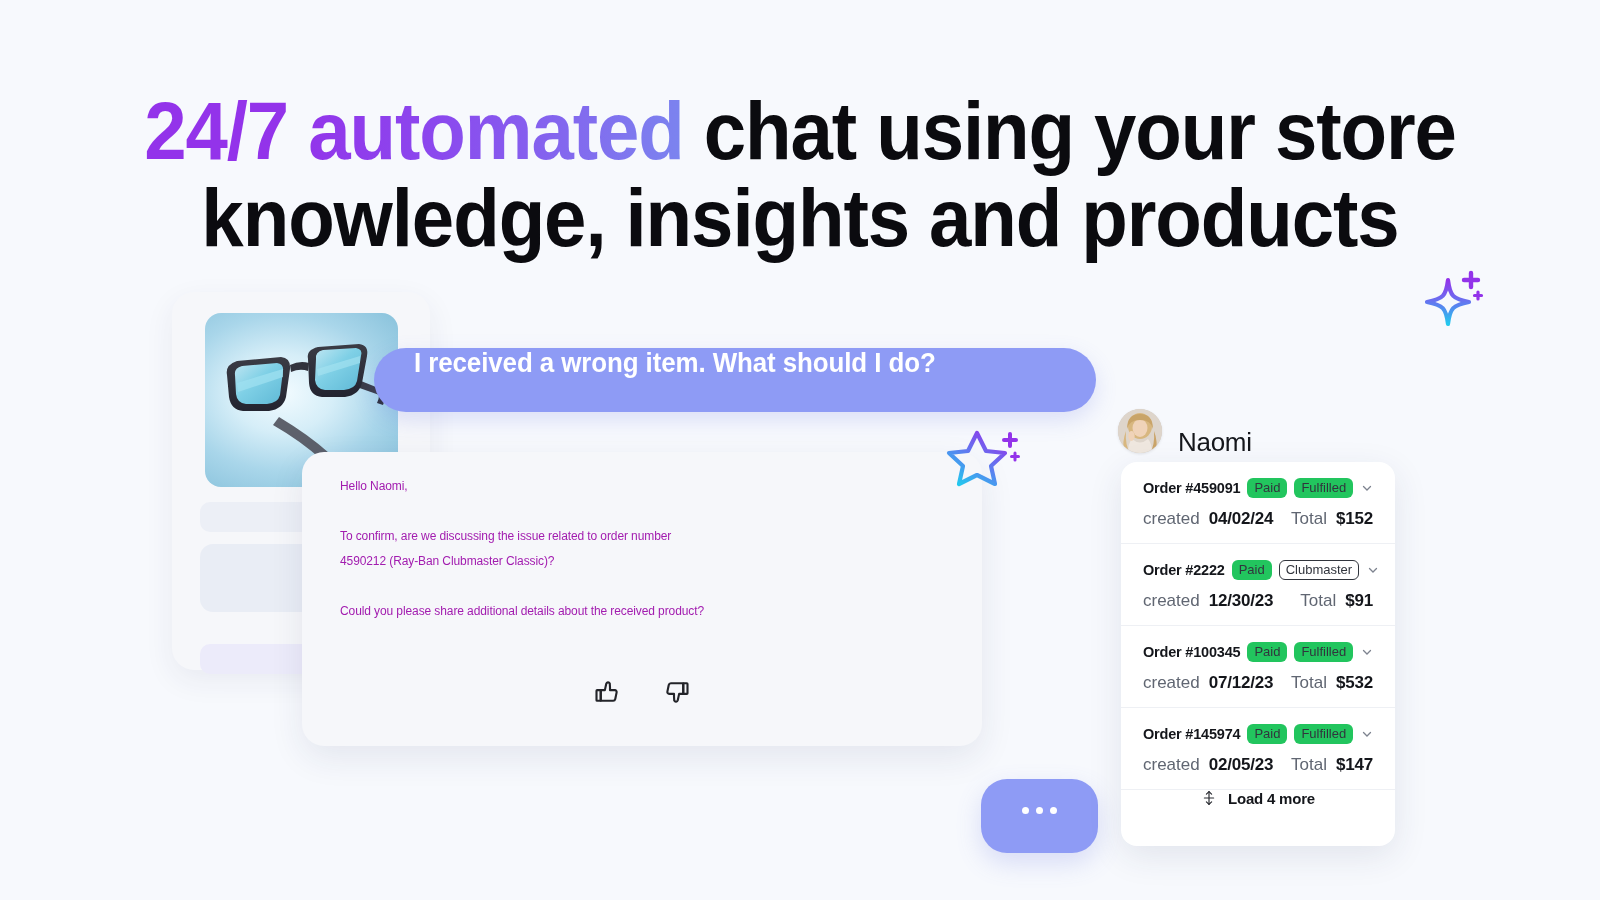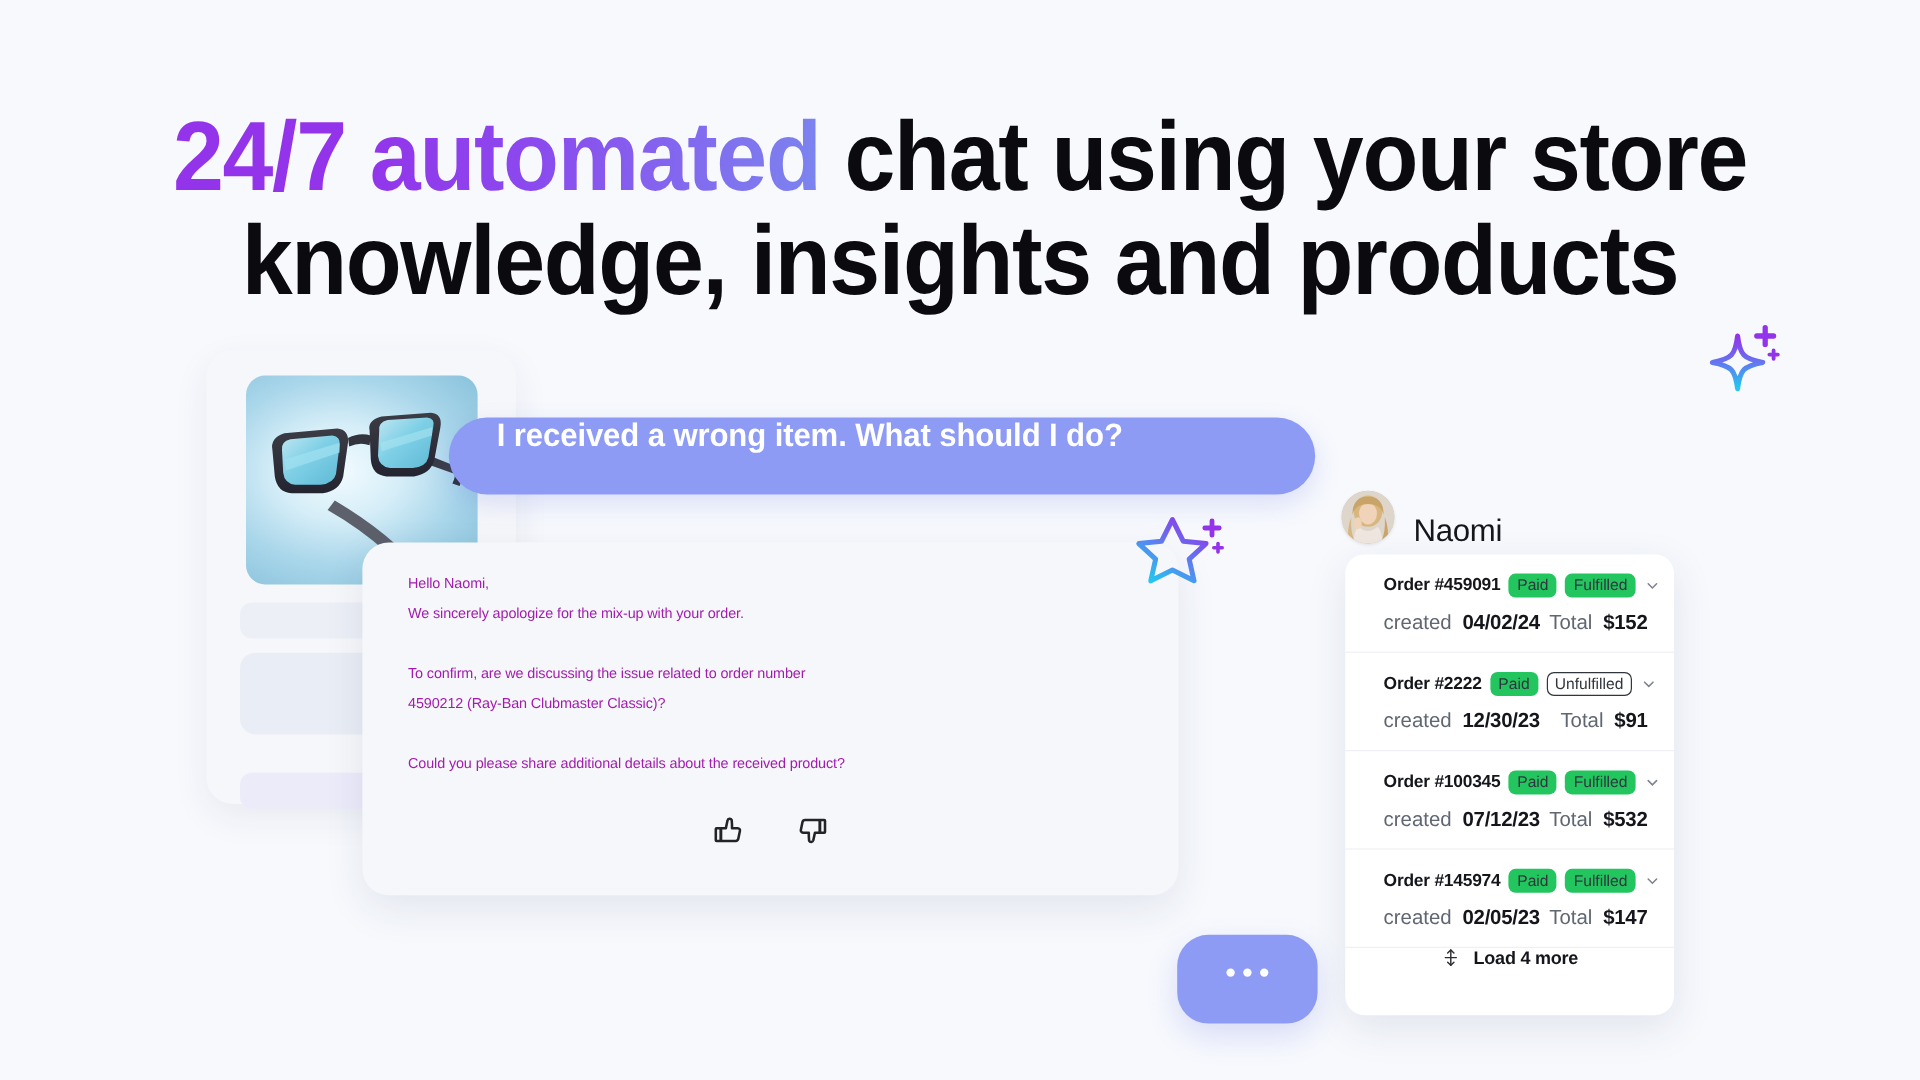--- a/index.html
+++ b/index.html
@@ -123,21 +123,21 @@
 
   
   .orders {
     position:absolute; left:1121px; top:462px;
     width:274px; height:384px;
     background:#ffffff;
     border-radius:16px;
     box-shadow:0 10px 34px rgba(38,48,84,.10);
     overflow:hidden;
   }
-  .order-row { padding:16px 22px 14px 32px; border-bottom:1px solid #eef0f4; }
+  .order-row { padding:16px 22px 14px 22px; border-bottom:1px solid #eef0f4; }
   .order-top { display:flex; align-items:center; gap:7px; }
   .order-id { font-size:14.5px; font-weight:bold; color:#14161b; letter-spacing:-0.2px; white-space:nowrap;}
   .badge {
     font-size:13px; color:#31353d; padding:2px 7px 3px 7px; border-radius:6px;
     background:#22c55e; white-space:nowrap;
   }
   .badge.outline { background:#fff; border:1px solid #31353d; padding:1px 6px 2px 6px; }
   .chev { margin-left:auto; width:14px; height:14px; flex:none; }
   .order-bot { display:flex; align-items:baseline; margin-top:11px; font-size:17px; }
   .lbl { color:#606672; }
@@ -199,21 +199,20 @@
     <div class="skel skel-c"></div>
   </div>
 
   <div class="user-bubble">
     <span>I received a wrong item. What should I do?</span>
   </div>
 
   <div class="bot-card">
     <div class="bot-text">
       <p>Hello Naomi,</p>
-      <p>We sincerely apologize for the mix-up with your order.</p>
       <div class="gap"></div>
       <p>To confirm, are we discussing the issue related to order number</p>
       <p>4590212 (Ray-Ban Clubmaster Classic)?</p>
       <div class="gap"></div>
       <p>Could you please share additional details about the received product?</p>
     </div>
     <div class="rate-row">
       <div class="rate-btn">
         <svg width="30" height="30" viewBox="0 0 24 24" fill="none" stroke="#232429" stroke-width="1.7" stroke-linejoin="round">
           <path d="M7 10.5 L10.3 10.5 L11.4 5.4 A1.5 1.5 0 0 1 14.2 5.1 L14.4 8.2 L14.4 10.5 L18.3 10.5 A1.5 1.5 0 0 1 19.7 12.3 L18.6 17.6 A1.8 1.8 0 0 1 16.9 19 L7 19 Z"></path>
@@ -269,21 +268,21 @@
         <span class="val">04/02/24</span>
         <span class="lbl sp">Total</span>
         <span class="val">$152</span>
       </div>
     </div>
 
     <div class="order-row">
       <div class="order-top">
         <span class="order-id">Order #2222</span>
         <span class="badge">Paid</span>
-        <span class="badge outline">Unfulfilled</span>
+        <span class="badge outline">Clubmaster</span>
         <svg class="chev" viewBox="0 0 14 14" fill="none" stroke="#7d838f" stroke-width="1.3" stroke-linecap="round">
             <path d="M3.5 5.5 L7 9 L10.5 5.5"></path>
           </svg>
       </div>
       <div class="order-bot">
         <span class="lbl">created</span>
         <span class="val">12/30/23</span>
         <span class="lbl sp">Total</span>
         <span class="val">$91</span>
       </div>

